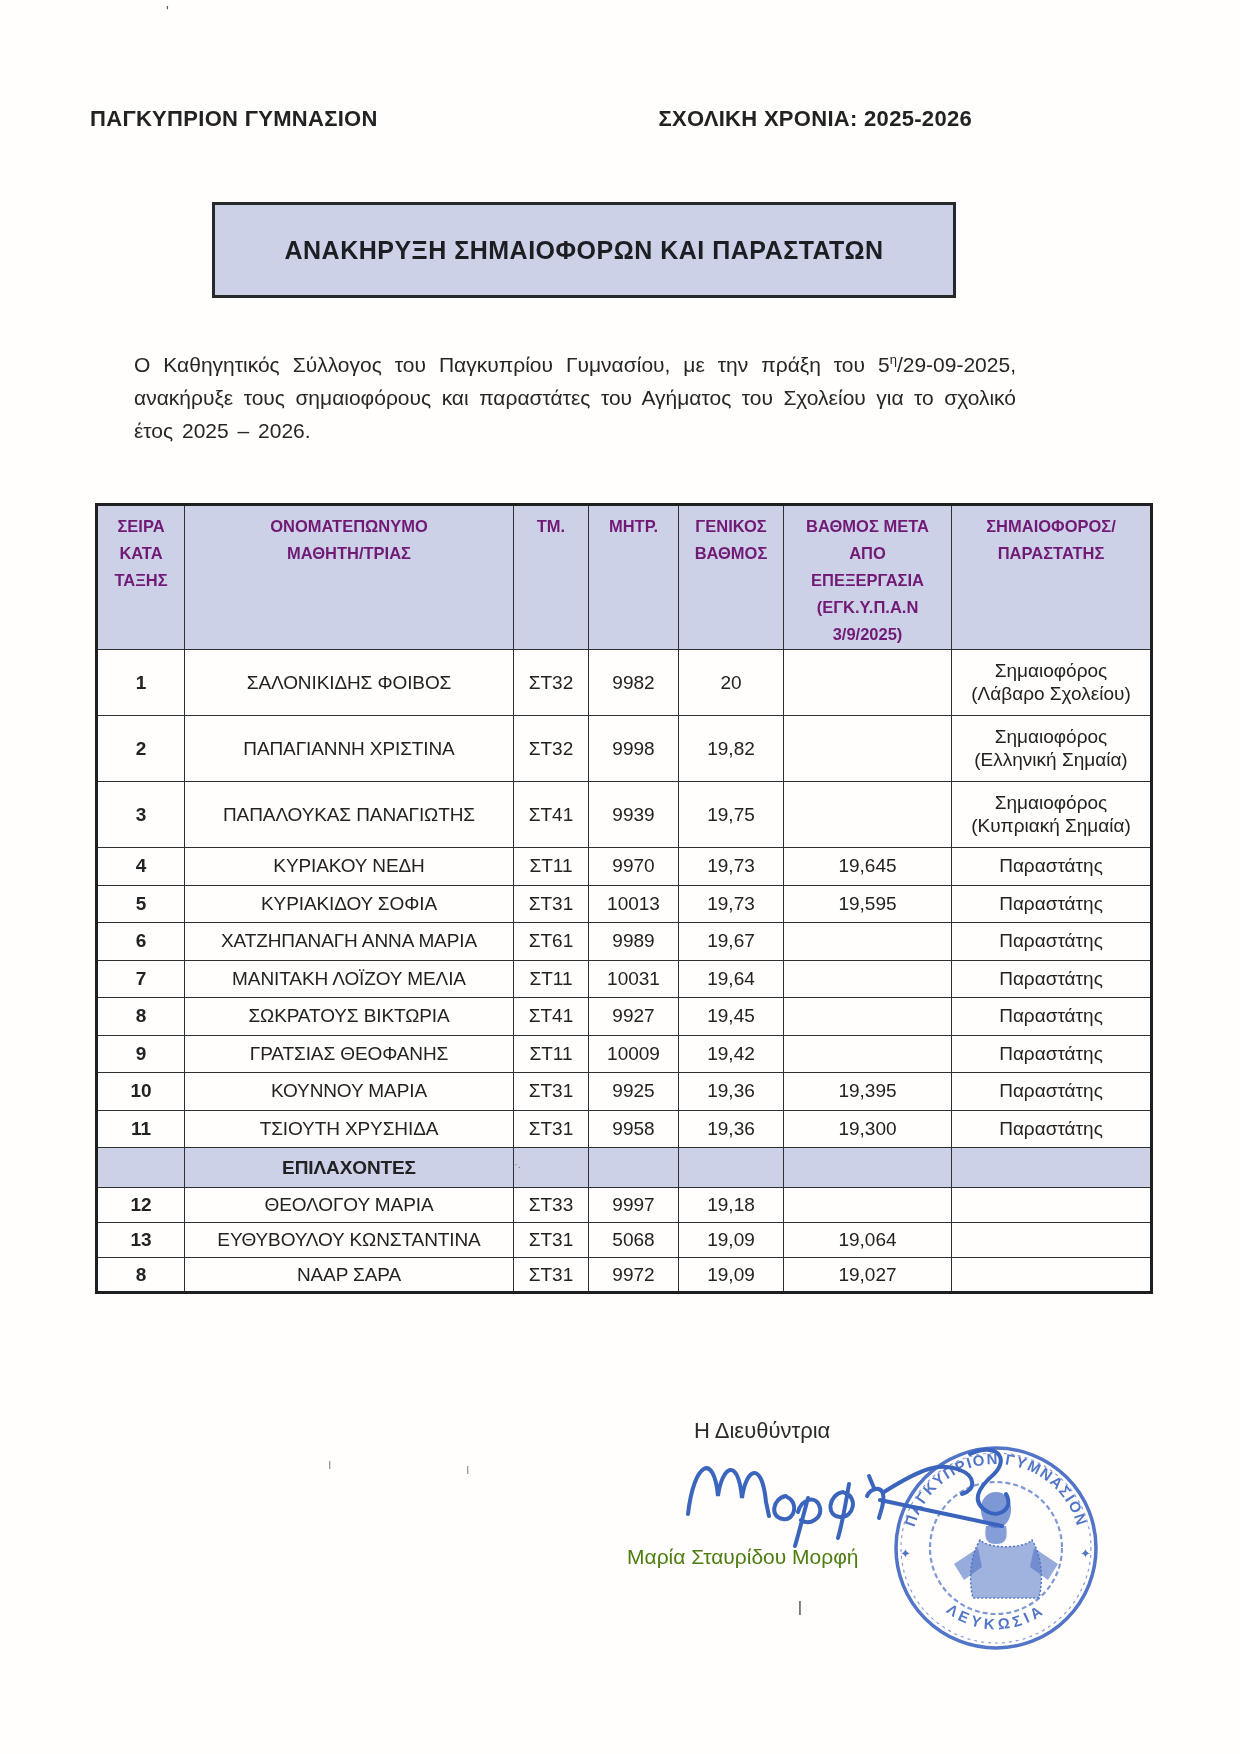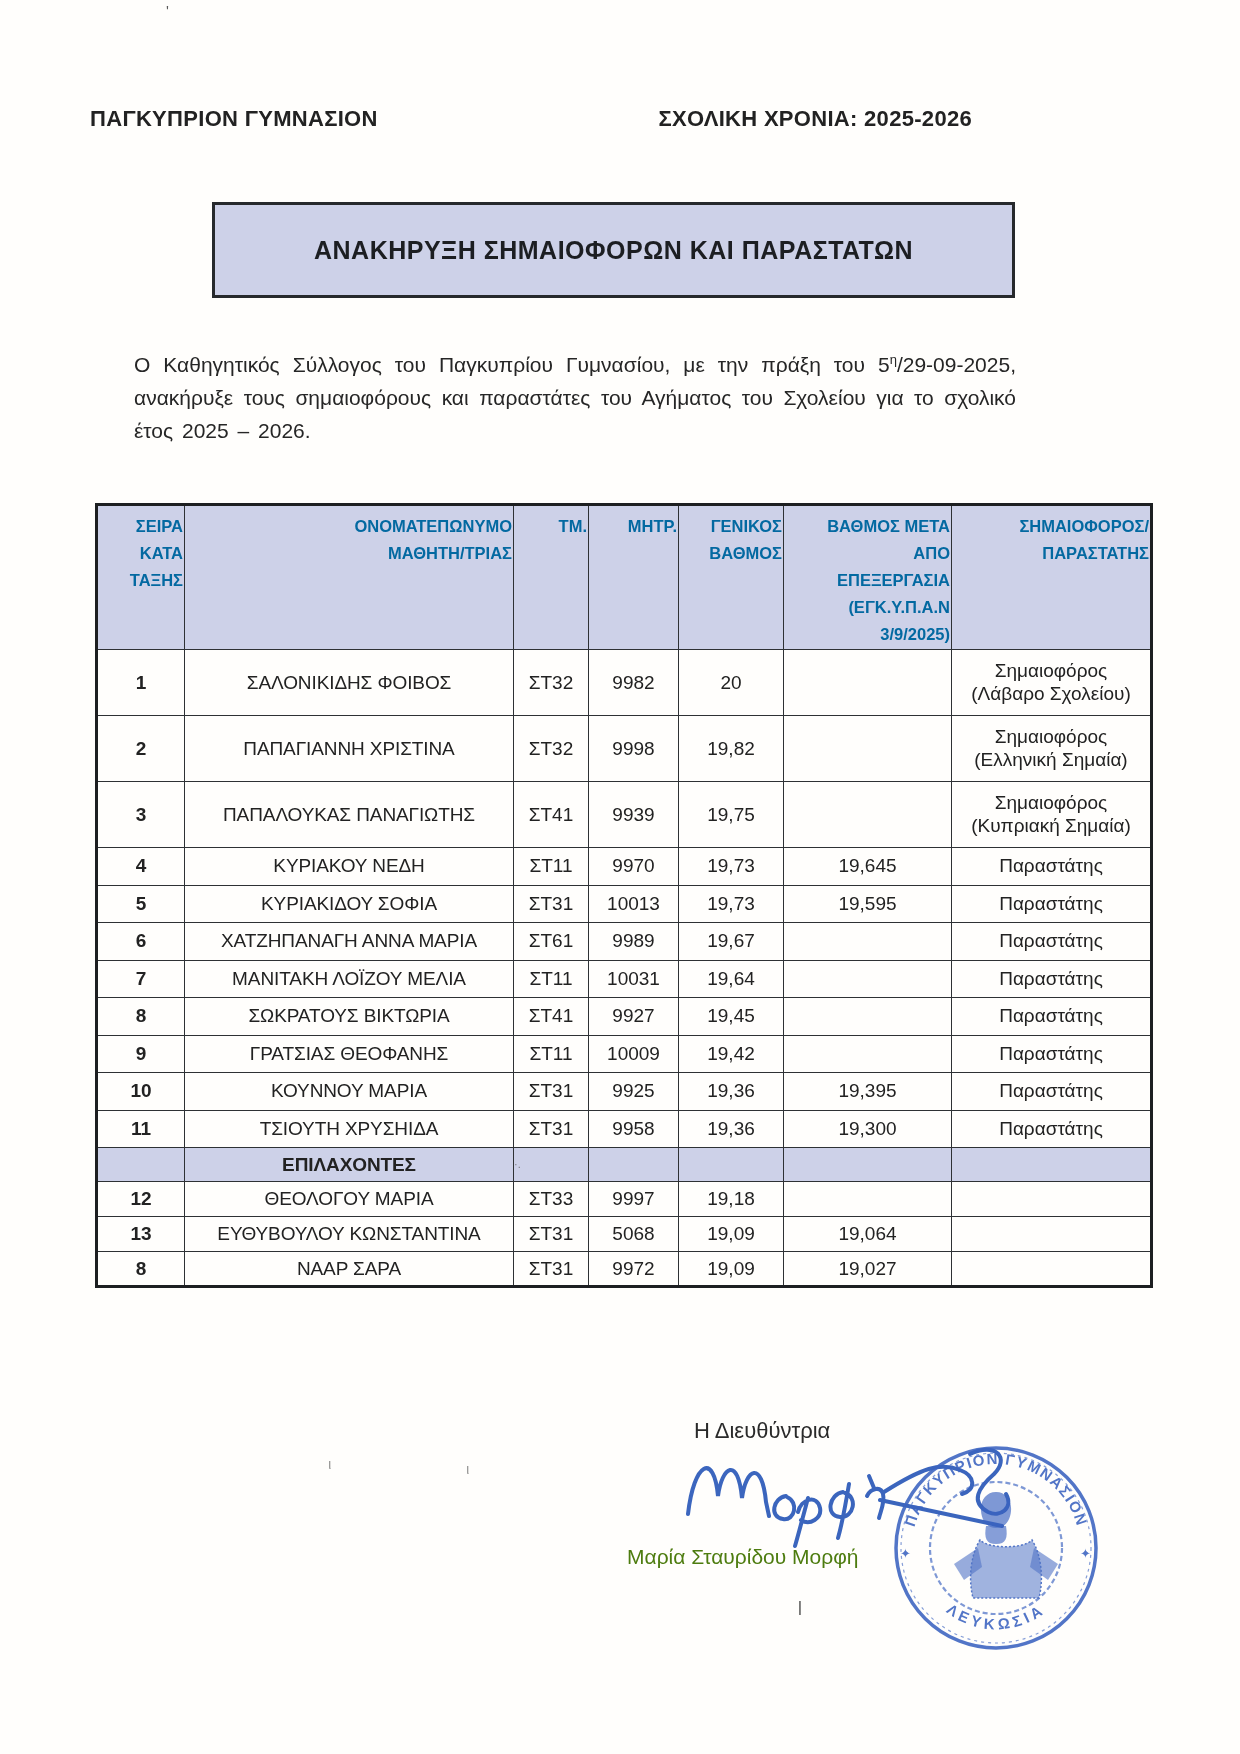--- a/index.html
+++ b/index.html
@@ -13,21 +13,21 @@
     overflow:hidden;
   }
   
   .letterhead{
     position:absolute;left:90px;top:106px;width:882px;
     display:flex;justify-content:space-between;
     font-size:22px;font-weight:bold;letter-spacing:.3px;color:#222;
   }
   
   .title-box{
-    position:absolute;left:212px;top:202px;width:803px;height:96px;
+    position:absolute;left:212px;top:202px;width:744px;height:96px;
     background:#cdd1e8;border:3px solid #26292c;
     display:flex;align-items:center;justify-content:center;
     box-sizing:border-box;
   }
   .title-box .title-text{font-size:25px;font-weight:bold;letter-spacing:.5px;color:#1c1e22;}
   
   .intro{
     position:absolute;left:126px;top:340px;width:882px;
     font-size:21px;line-height:33px;text-align:justify;color:#262626;
     word-spacing:3px;margin:8px;
@@ -40,34 +40,34 @@
     border:3px solid #1d1f21;
   }
   table.results th,table.results td{
     border:1.8px solid #2e3134;
     box-sizing:border-box;
     overflow:hidden;
   }
   table.results th{
     background:#cdd1e8;
     font-size:16.5px;font-weight:bold;line-height:27px;
-    vertical-align:top;padding-top:7px;text-align:right;
-    white-space:pre-line;color:#0369a1;margin-top:21px;
+    vertical-align:top;padding-top:7px;text-align:center;
+    white-space:pre-line;color:#701a75;margin-top:21px;
   }
   table.results td{
     font-size:19px;text-align:center;vertical-align:middle;color:#222;
     padding:0 2px;
   }
   td.c-name{text-align:left;padding-left:12px;letter-spacing:-0.1px;}
   td.c-rank{font-weight:bold;}
   td.c-role{white-space:pre-line;line-height:1.18;font-size:19px;}
   tr.hdr{height:137px;}
   tr.tall{height:66px;}
   tr.short{height:37.5px;}
-  tr.sec{height:34px;}
+  tr.sec{height:40px;}
   tr.bot{height:35px;}
   tr.sec td{background:#cdd1e8;}
   tr.sec td.c-name{font-weight:bold;}
   
   .role-label{position:absolute;left:694px;top:1418px;font-size:22px;color:#2a2a2a;}
   .principal-name{position:absolute;left:627px;top:1545px;font-size:21px;color:#4d7c0f;}
   svg.sig{position:absolute;left:670px;top:1432px;}
   svg.stamp{position:absolute;left:884px;top:1436px;}
   
   .artifact{position:absolute;color:#5a5a5a;font-size:15px;}

